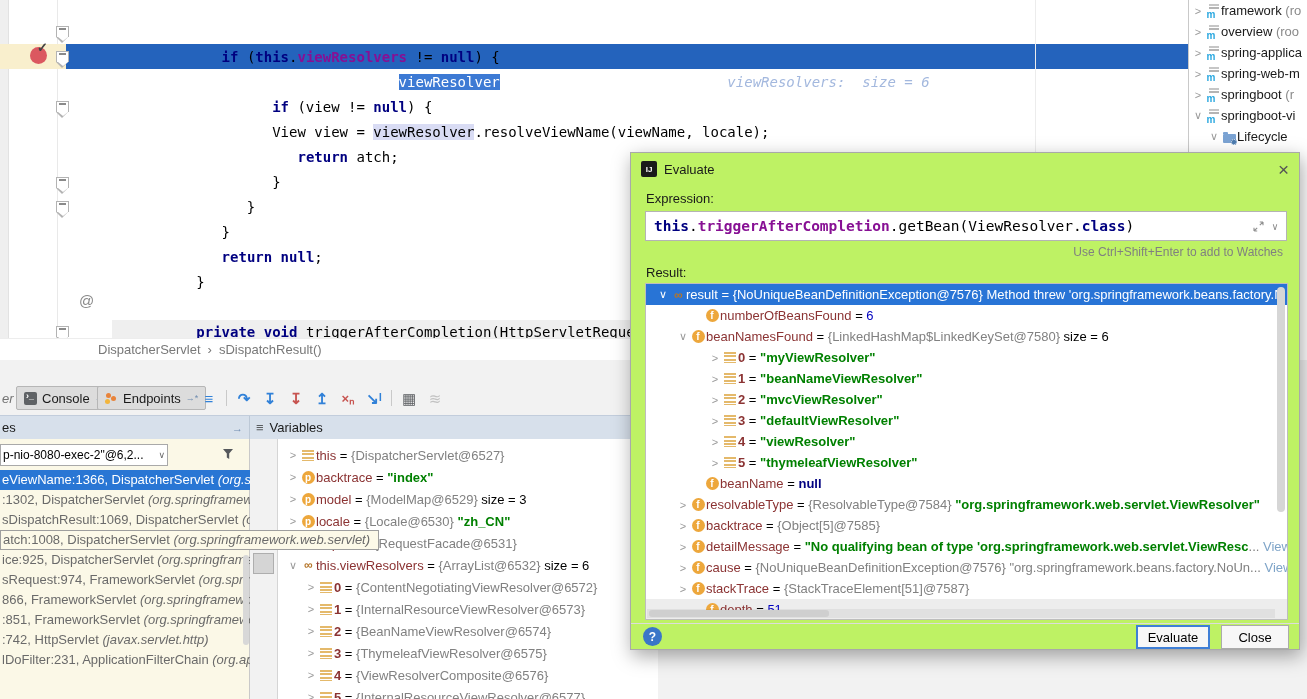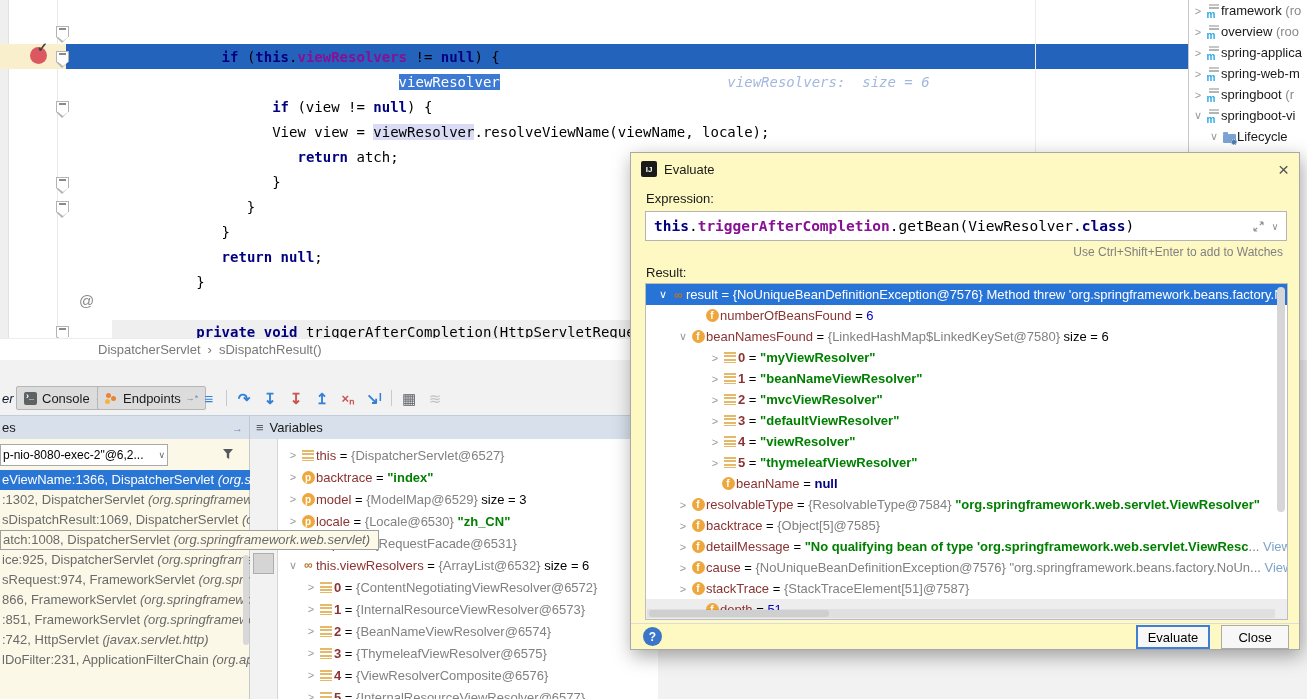--- a/index.html
+++ b/index.html
@@ -53,21 +53,21 @@
   .icon-slot{width:16px;flex:none;display:flex;align-items:center;justify-content:center;}
   .icon-maven{position:relative;width:13px;height:13px;}
   .icon-maven::after{content:"";position:absolute;left:2px;top:0;width:10px;height:6px;
     background:linear-gradient(#c6c6c6 0 2px,#fff 2px 3px,#b4b4b4 3px 5px,#fff 5px 6px);}
   .icon-maven::before{content:"m";position:absolute;left:0;bottom:-3px;color:#2ba8e0;font:bold 10px "Liberation Sans",sans-serif;}
   .icon-folder{position:relative;width:13px;height:9px;background:#7ba3d3;border-radius:1px;margin-top:3px;}
   .icon-folder::before{content:"";position:absolute;left:0;top:-2px;width:5px;height:2px;background:#7ba3d3;border-radius:1px 1px 0 0;}
   .icon-folder::after{content:"";position:absolute;right:-1px;bottom:-2px;width:6px;height:6px;border-radius:50%;background:#4d7cb0;border:1px dotted #e8eef5;box-sizing:border-box;}
   
   .debug{position:absolute;left:0;top:360px;width:1307px;height:339px;background:#f2f2f2;}
-  .partial-tab{position:absolute;left:2px;top:31px;font-size:13px;color:#0f172a;font-style:italic;}
+  .partial-tab{position:absolute;left:2px;top:31px;font-size:13px;color:#737373;font-style:italic;}
   .dbg-tab{position:absolute;top:26px;height:24px;background:#dcdcdc;border:1px solid #b6b6b6;border-radius:2px;
     display:flex;align-items:center;gap:5px;padding:0 7px;font-size:13px;color:#1a1a1a;box-sizing:border-box;}
   .tab-suffix{font-size:9px;color:#6f8cb0;}
   .console-icon{width:13px;height:13px;background:#5f6265;border-radius:2px;position:relative;flex:none;}
   .console-icon::before{content:"›_";position:absolute;left:2px;top:-1px;color:#fff;font-size:9px;font-weight:bold;}
   .ep-icon{width:5px;height:5px;border-radius:50%;background:#e8833a;box-shadow:5px 3px 0 #e8833a,-1px 6px 0 #f2b53c;margin:1px 7px 6px 1px;flex:none;}
   .dbg-icons{position:absolute;left:196px;top:26px;height:24px;display:flex;align-items:center;}
   .dbg-icon{width:26px;height:22px;display:flex;align-items:center;justify-content:center;font-size:15px;}
   .dbg-icon .g{line-height:1;}
   .dbg-icon.blue .g{color:#3181d8;font-weight:bold;}
@@ -109,21 +109,21 @@
   .icon-p{width:13px;height:13px;border-radius:50%;background:#eda73c;color:#fff;font:bold 10px "Liberation Sans",sans-serif;
     display:flex;align-items:center;justify-content:center;}
   .icon-bars{width:12px;height:11px;background:linear-gradient(#e4b96b 0 2px,#fff 2px 3.5px,#e4b96b 3.5px 5.5px,#fff 5.5px 7px,#e4b96b 7px 9px,#fff 9px 10px,#e4b96b 10px 11px);}
   .icon-oo{color:#b5762a;font-weight:bold;font-size:12px;letter-spacing:-1px;}
   .icon-f::before{content:"f";}
   .icon-p::before{content:"p";}
   .icon-oo::before{content:"∞";}
   .frame-tooltip{position:absolute;left:0;top:170px;height:20px;line-height:18px;background:#fcf9e8;border:1px solid #9e9e9e;
     font-size:13px;white-space:nowrap;padding:0 8px 0 2px;box-sizing:border-box;z-index:5;}
   
-  .dialog{position:absolute;left:630px;top:152px;width:670px;height:498px;background:#fef9c3;border:1px solid #a9a9a9;
+  .dialog{position:absolute;left:630px;top:152px;width:670px;height:498px;background:#bef264;border:1px solid #a9a9a9;
     box-sizing:border-box;box-shadow:2px 6px 18px rgba(0,0,0,.35);z-index:10;}
   .dlg-title{position:absolute;left:0;top:0;width:100%;height:32px;display:flex;align-items:center;padding:0 10px;box-sizing:border-box;gap:7px;}
   .ij-logo{width:16px;height:16px;background:#1a1a1a;border-radius:2px;color:#fff;font:bold 8px "Liberation Sans",sans-serif;
     display:flex;align-items:center;justify-content:center;flex:none;}
   .dlg-title-text{font-size:13px;color:#1a1a1a;}
   .dlg-close{margin-left:auto;font-size:19px;color:#555;line-height:1;}
   .dlg-label{position:absolute;left:15px;font-size:13px;color:#1a1a1a;}
   .expr-input{position:absolute;left:14px;top:58px;width:642px;height:30px;background:#fff;border:1px solid #b4b4b4;box-sizing:border-box;
     display:flex;align-items:center;padding:0 8px;font-family:"DejaVu Sans Mono",monospace;font-size:14.5px;white-space:nowrap;overflow:hidden;}
   .expr-icons{margin-left:auto;display:flex;align-items:center;gap:8px;flex:none;}
@@ -571,21 +571,21 @@
           </span>
           <span><span class="tk-vnb">4</span><span class="tk-pl"> = </span><span class="tk-str">"viewResolver"</span></span>
         </div>
         <div class="res-row" style="padding-left: 62px;">
           <span class="chev">&gt;</span>
           <span class="icon-slot">
             <span class="icon-bars"></span>
           </span>
           <span><span class="tk-vnb">5</span><span class="tk-pl"> = </span><span class="tk-str">"thymeleafViewResolver"</span></span>
         </div>
-        <div class="res-row" style="padding-left: 60px;">
+        <div class="res-row" style="padding-left: 44px;">
           <span class="chev"></span>
           <span class="icon-slot">
             <span class="icon-f"></span>
           </span>
           <span><span class="tk-vn">beanName</span><span class="tk-pl"> = </span><span class="tk-nul">null</span></span>
         </div>
         <div class="res-row" style="padding-left: 30px;">
           <span class="chev">&gt;</span>
           <span class="icon-slot">
             <span class="icon-f"></span>

